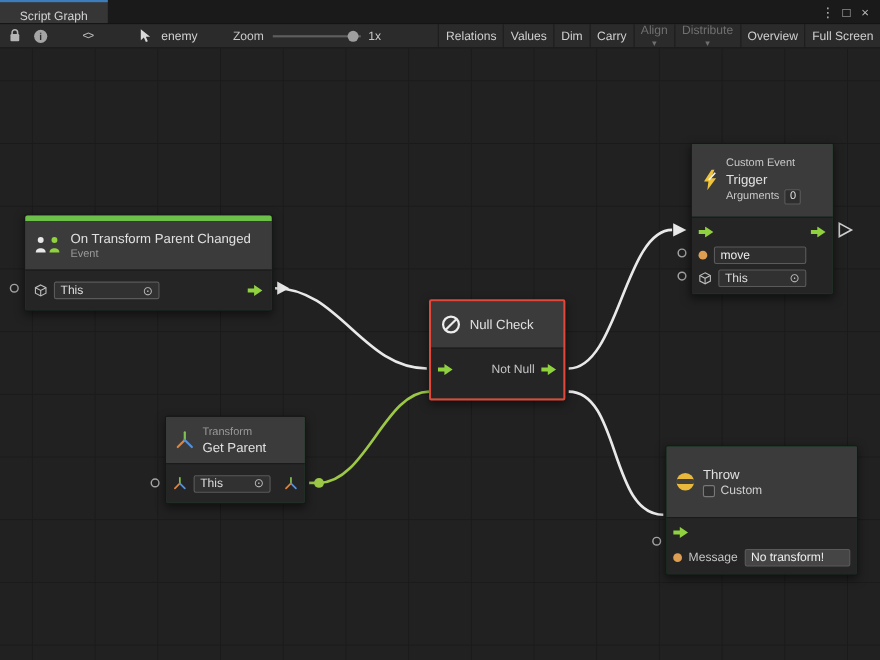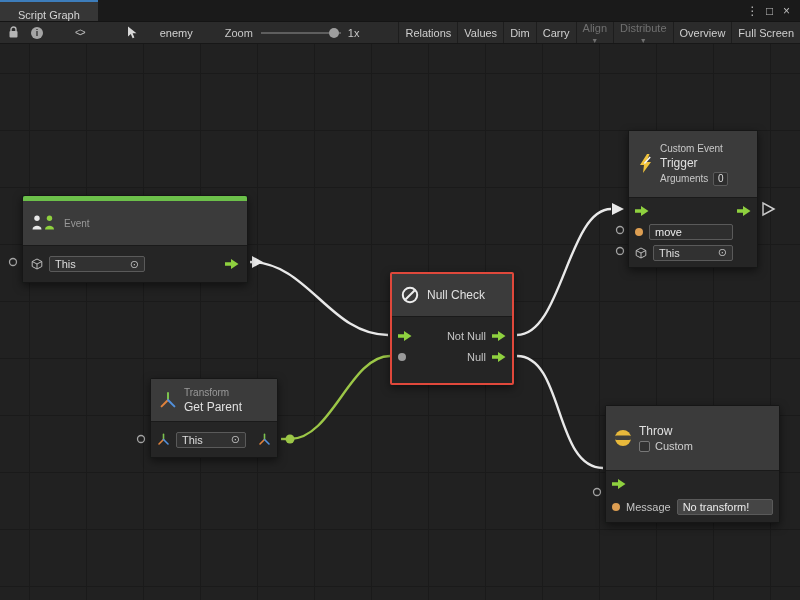--- a/index.html
+++ b/index.html
@@ -16,21 +16,21 @@
   .win-controls span { width:17px; text-align:center; font-size:12px; line-height:22px; cursor:default; }
 
   
   .toolbar { position:absolute; top:22px; left:0; right:0; height:22px; background:#2b2b2b;
     border-bottom:1px solid #171717; display:flex; align-items:center; font-size:11px;
     color:#c8c8c8; z-index:20; }
   .lock-wrap { margin-left:8px; display:flex; align-items:center; }
   .info-icon { margin-left:12px; width:12px; height:12px; border-radius:50%; background:#a5a5a5;
     color:#2b2b2b; font-size:9px; font-weight:bold; display:flex; align-items:center; justify-content:center; }
   .code-icon { margin-left:32px; font-size:10px; color:#bdbdbd; letter-spacing:-1px; }
-  .graph-ref { margin-left:42px; display:flex; align-items:center; gap:22px; color:#d2d2d2; }
+  .graph-ref { margin-left:42px; display:flex; align-items:center; gap:9px; color:#d2d2d2; }
   .zoom-label { margin-left:32px; }
   .zoom-slider { position:relative; width:80px; height:12px; margin-left:8px; }
   .zoom-track { position:absolute; left:0; right:0; top:5px; height:2px; background:#5e5e5e; }
   .zoom-handle { position:absolute; left:68px; top:1px; width:10px; height:10px; border-radius:50%; background:#9e9e9e; }
   .zoom-value { margin-left:7px; }
   .tb-buttons { margin-left:auto; display:flex; height:100%; }
   .tb-btn { display:flex; align-items:center; gap:3px; padding:0 6px; border-left:1px solid #1d1d1d;
     color:#cfcfcf; white-space:nowrap; cursor:default; }
   .tb-btn.disabled { color:#707070;flex-direction:column; }
   .caret { font-size:7px; }
@@ -169,20 +169,21 @@
     <div class="node-header" style="height:44px;">
       <span class="nicon">
         <svg width="26" height="18" viewBox="0 0 26 18">
           <circle cx="6" cy="4.2" r="2.7" fill="#e8e8e8"></circle>
           <path d="M1.5,15.5 C1.5,10.5 10.5,10.5 10.5,15.5 Z" fill="#e8e8e8"></path>
           <circle cx="18.5" cy="4.2" r="2.7" fill="#8fd13f"></circle>
           <path d="M14,15.5 C14,10.5 23,10.5 23,15.5 Z" fill="#8fd13f"></path>
         </svg>
       </span>
       <div class="titles">
+        <div class="node-title">On Transform Parent Changed</div>
         <div class="node-sub">Event</div>
       </div>
     </div>
     <div class="node-body" style="padding:5px 0;">
       <div class="row" style="height:26px; padding:0 8px;">
         <span class="nicon">
           <svg width="12" height="12" viewBox="0 0 12 12">
             <path d="M6,1 L10.8,3.5 V8.5 L6,11 L1.2,8.5 V3.5 Z" fill="none" stroke="#bcbcbc" stroke-width="1"></path>
             <path d="M1.2,3.5 L6,6 L10.8,3.5 M6,6 V11" fill="none" stroke="#bcbcbc" stroke-width="1"></path>
           </svg>
@@ -209,28 +210,20 @@
       </span>
       <div class="node-title">Null Check</div>
     </div>
     <div class="node-body" style="padding:8px 0 16px;">
       <div class="row">
         <svg width="14" height="10" viewBox="0 0 14 10">
           <path d="M0,3.2 H6 V0 L13.5,5 L6,10 V6.8 H0 Z" fill="#8fd13f"></path>
         </svg>
         <span class="spacer"></span>
         <span class="port-label">Not Null</span>
-        <svg width="14" height="10" viewBox="0 0 14 10">
-          <path d="M0,3.2 H6 V0 L13.5,5 L6,10 V6.8 H0 Z" fill="#8fd13f"></path>
-        </svg>
-      </div>
-      <div class="row">
-        <span class="dot gray"></span>
-        <span class="spacer"></span>
-        <span class="port-label">Null</span>
         <svg width="14" height="10" viewBox="0 0 14 10">
           <path d="M0,3.2 H6 V0 L13.5,5 L6,10 V6.8 H0 Z" fill="#8fd13f"></path>
         </svg>
       </div>
     </div>
   </div>
 
   <div class="node" style="left:150px; top:378px; width:128px;">
     <div class="node-header" style="height:42px;">
       <span class="nicon">

